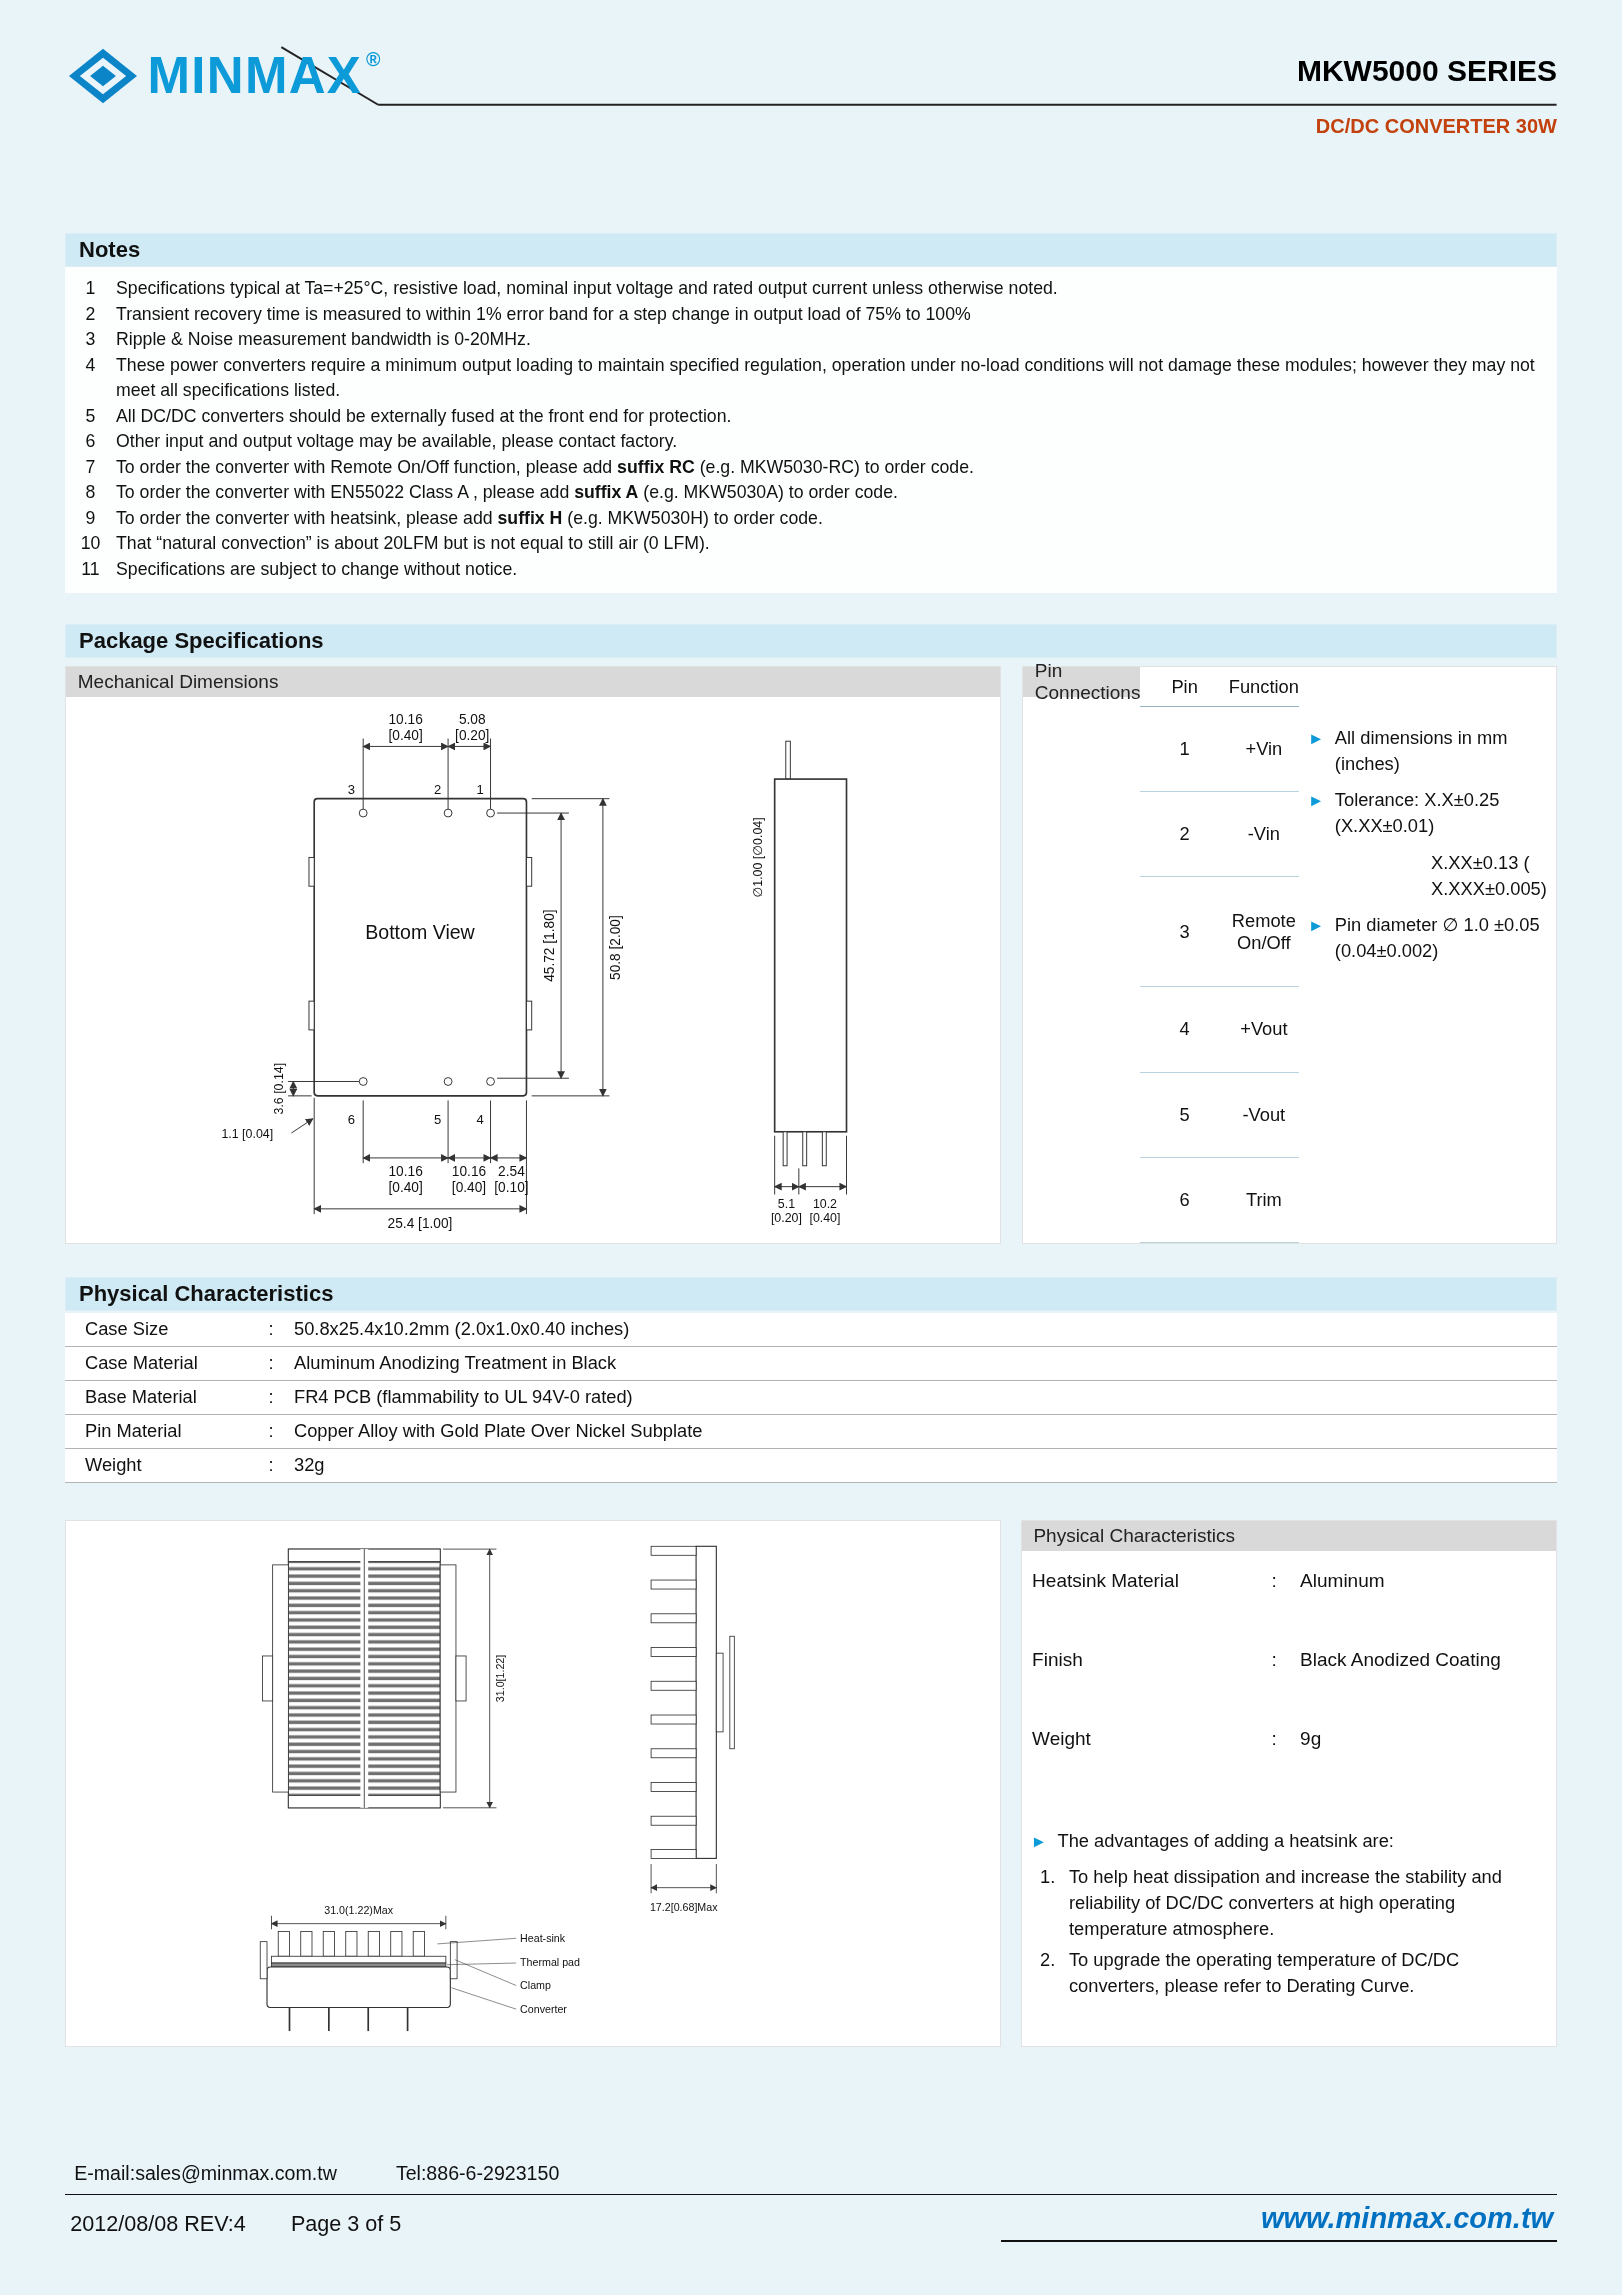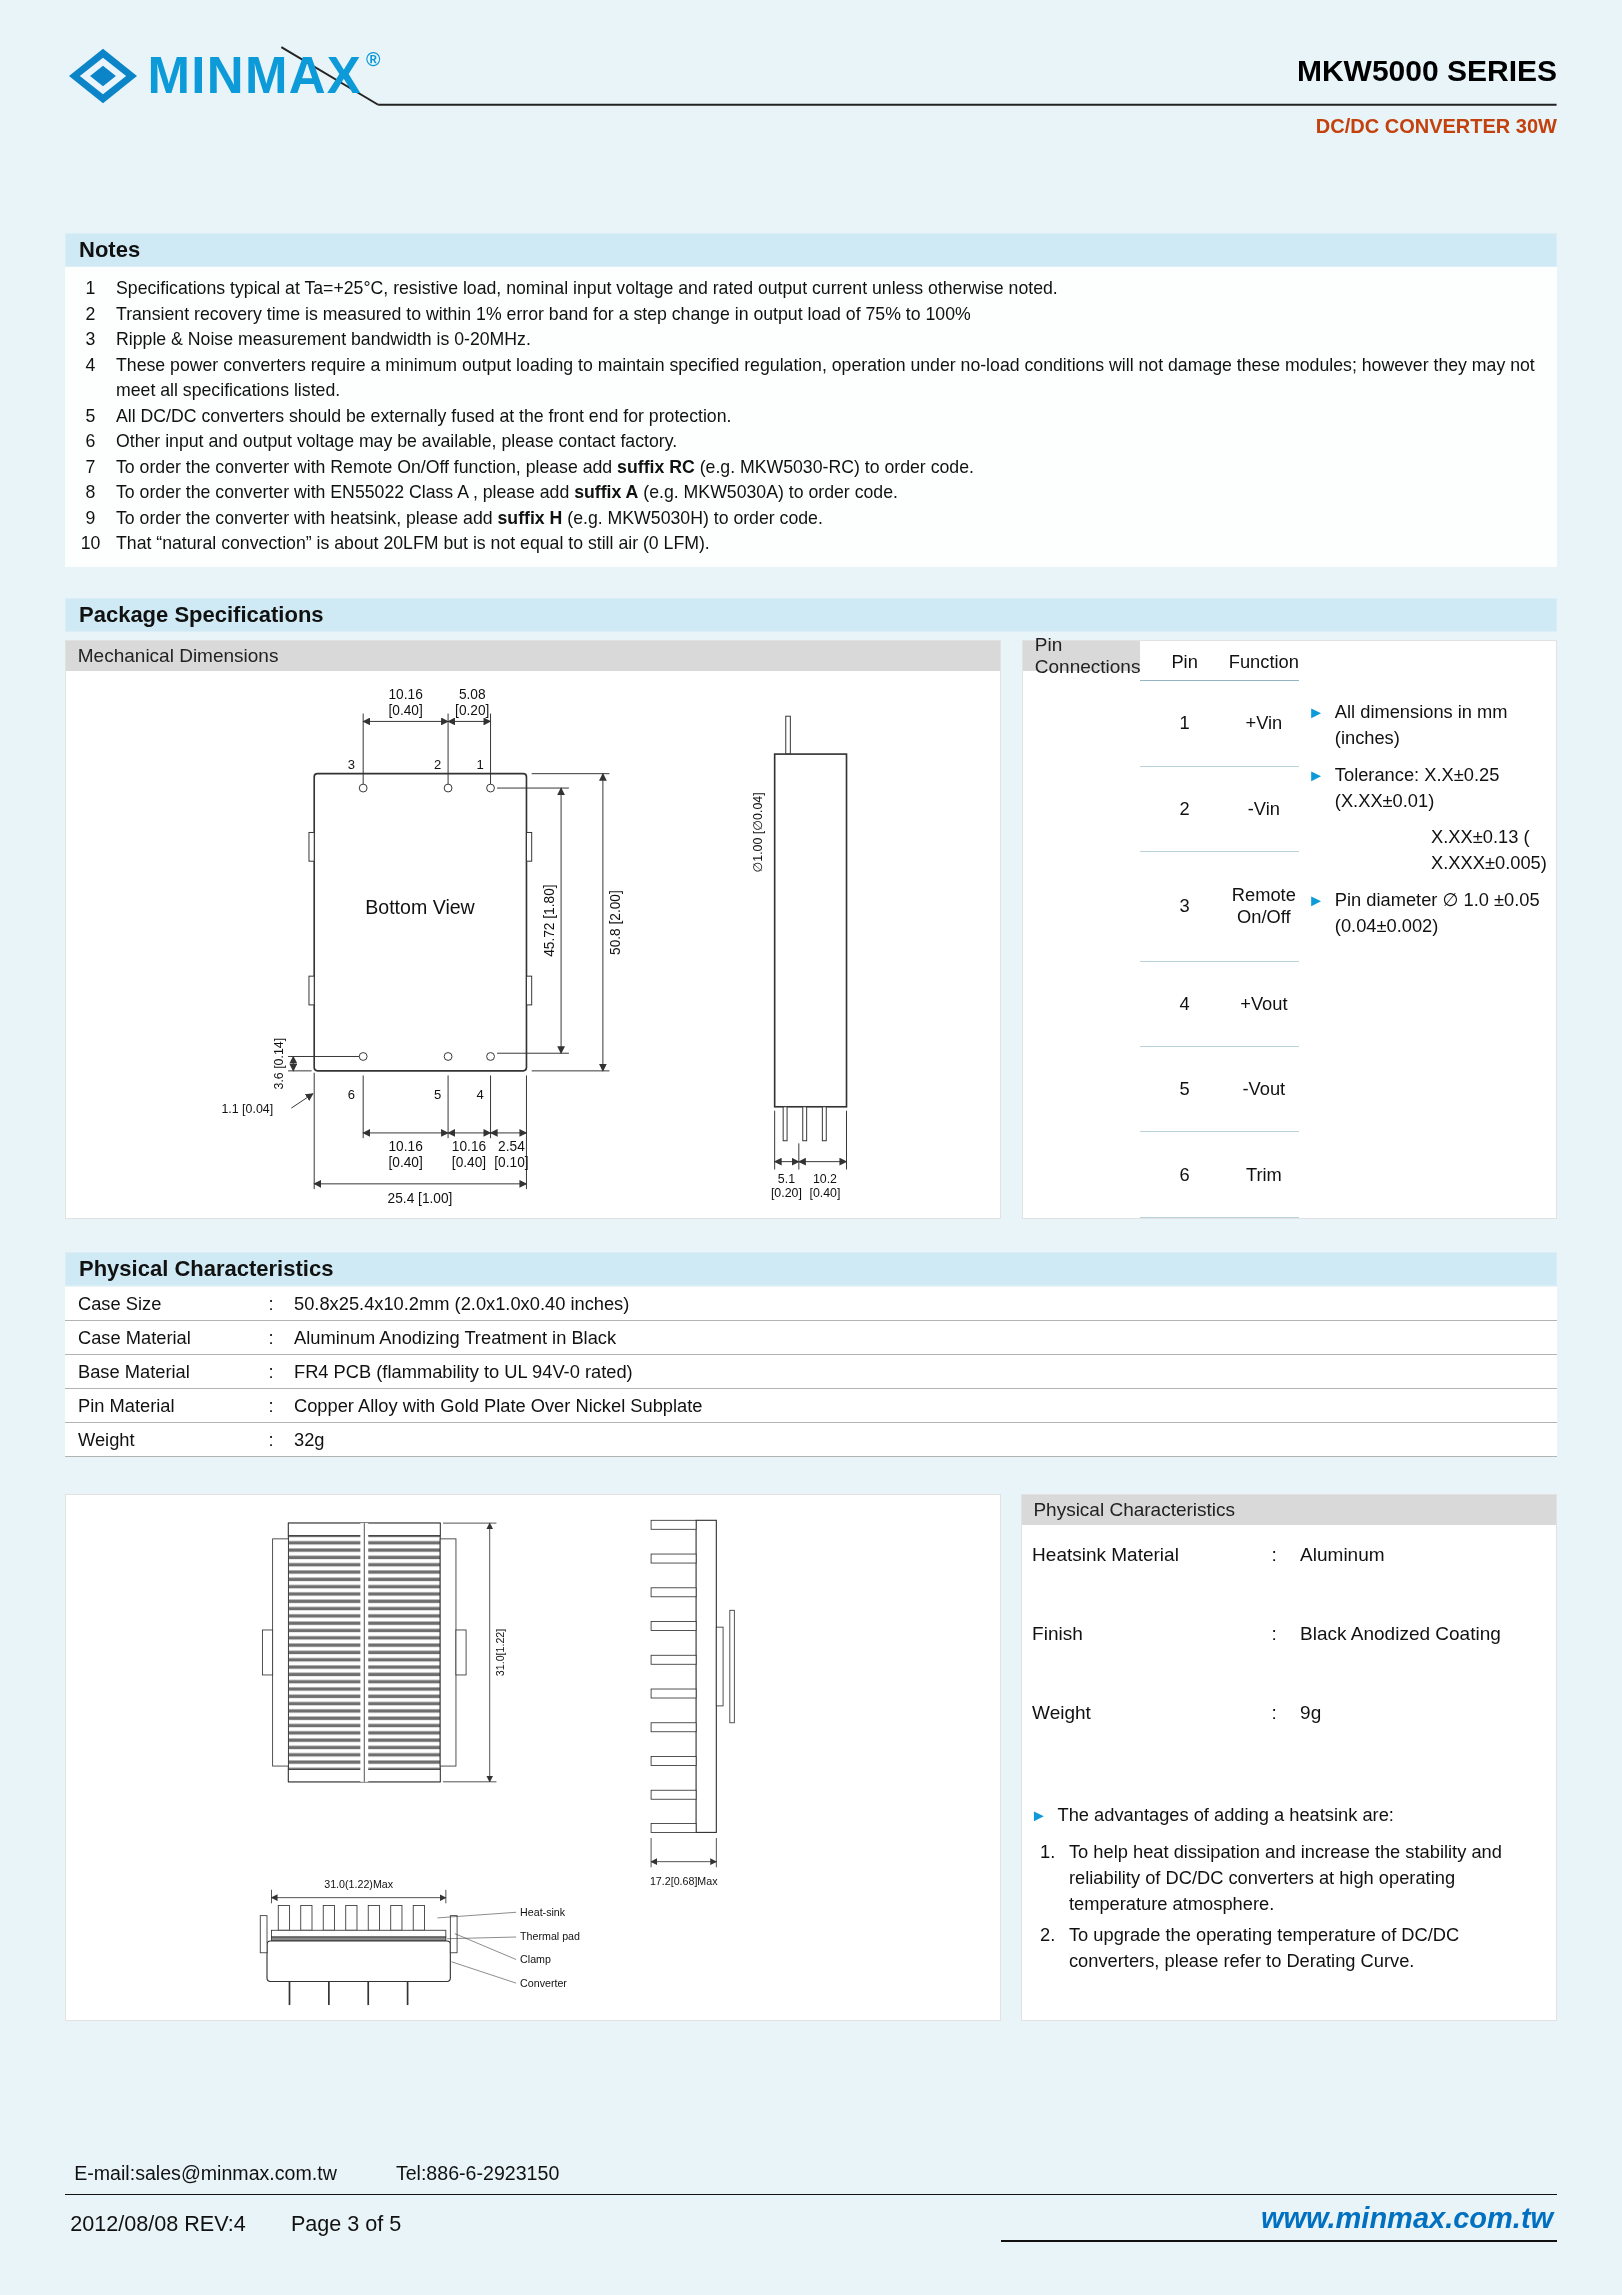--- a/index.html
+++ b/index.html
@@ -42,21 +42,21 @@
   .pin-table .col-pin{width:105px;text-align:center}
   .bullets{margin-top:58px;padding:0 9.2px}
   .bullet{display:flex;font-size:18.3px;line-height:26px;margin-bottom:10.5px}
   .bullet .tri{color:var(--brand-blue,#0c9ad8);margin-right:10.5px;font-size:16.4px;line-height:26px}
   .bullet-cont{font-size:18.3px;line-height:26px;margin-bottom:10.5px;padding-left:123px}
 
   
   .section-phys{margin-top:33px}
   .phys-table{background:#fff;margin-top:1.3px}
   .phys-row{display:flex;align-items:center;height:34px;border-bottom:0.7px solid #b3b3b3;font-size:18.3px}
-  .phys-label{width:183px;padding-left:13px;flex:0 0 183px}
+  .phys-label{width:183px;padding-left:20px;flex:0 0 183px}
   .phys-colon{width:46px;text-align:center;flex:0 0 46px}
   .phys-value{flex:1}
 
   
   .section-hs{margin-top:29px}
   .hs-row-cols{display:flex;gap:19.6px;margin-top:7.9px;align-items:stretch}
   .hs-left{width:936px;flex:0 0 936px;background:#fff;border:0.7px solid #e2e2e2}
   .hs-right{flex:1;background:#fff;border:0.7px solid #e2e2e2;display:flex;flex-direction:column;padding-bottom:13px}
   .hs-char-row{display:flex;font-size:19px;line-height:25px;margin-top:17px;padding:0 10.5px}
   .hs-char-row.gap{margin-top:54px}
@@ -143,20 +143,24 @@
           <span class="note-num">8</span>
           <span class="note-text"><span>To order the converter with EN55022 Class A , please add </span><b>suffix A</b><span> (e.g. MKW5030A) to order code.</span></span>
         </div>
       <div class="note-row">
           <span class="note-num">9</span>
           <span class="note-text"><span>To order the converter with heatsink, please add </span><b>suffix H</b><span> (e.g. MKW5030H) to order code.</span></span>
         </div>
       <div class="note-row">
           <span class="note-num">10</span>
           <span class="note-text"><span>That “natural convection” is about 20LFM but is not equal to still air (0 LFM).</span><b></b><span></span></span>
+        </div>
+      <div class="note-row">
+          <span class="note-num">11</span>
+          <span class="note-text"><span>Specifications are subject to change without notice.</span><b></b><span></span></span>
         </div>
     </div>
   </section>
 
   <section class="content section-pkg">
     <div class="section-bar">
       <span>Package Specifications</span>
     </div>
     <div class="pkg-row">
 

